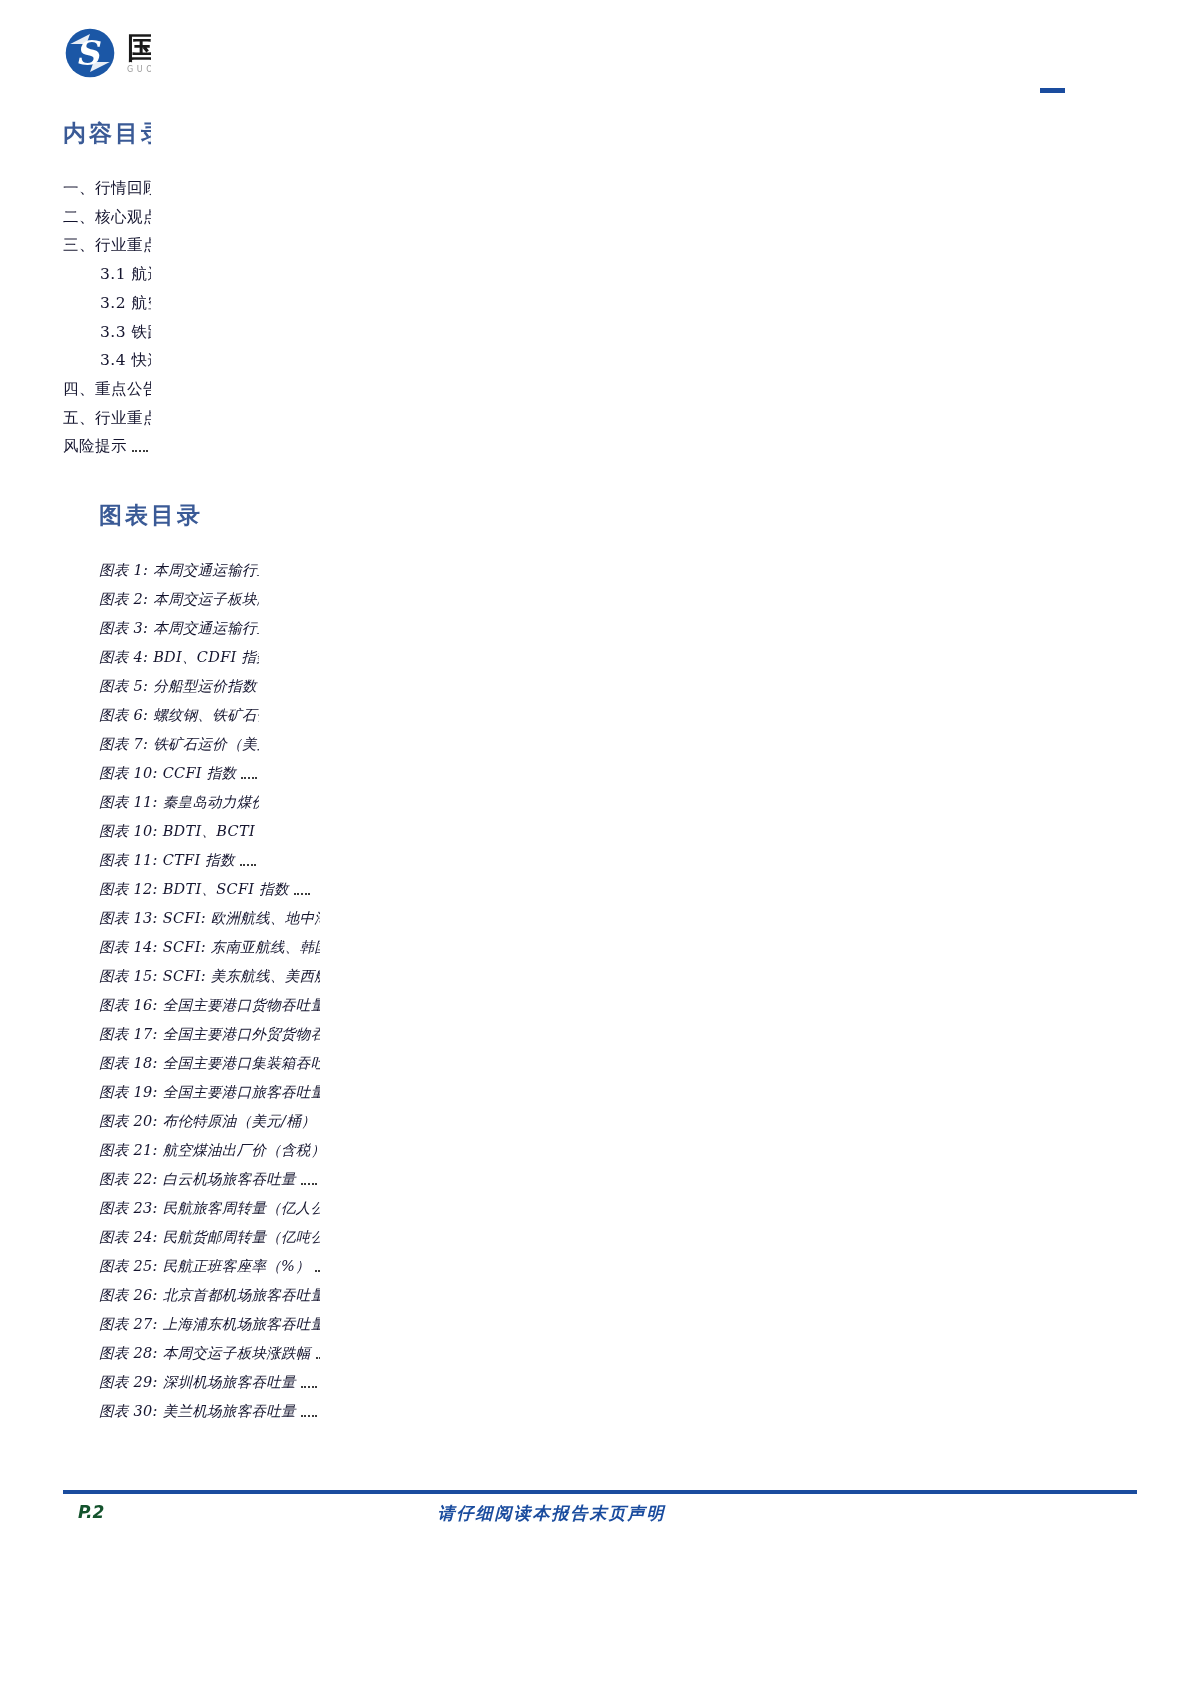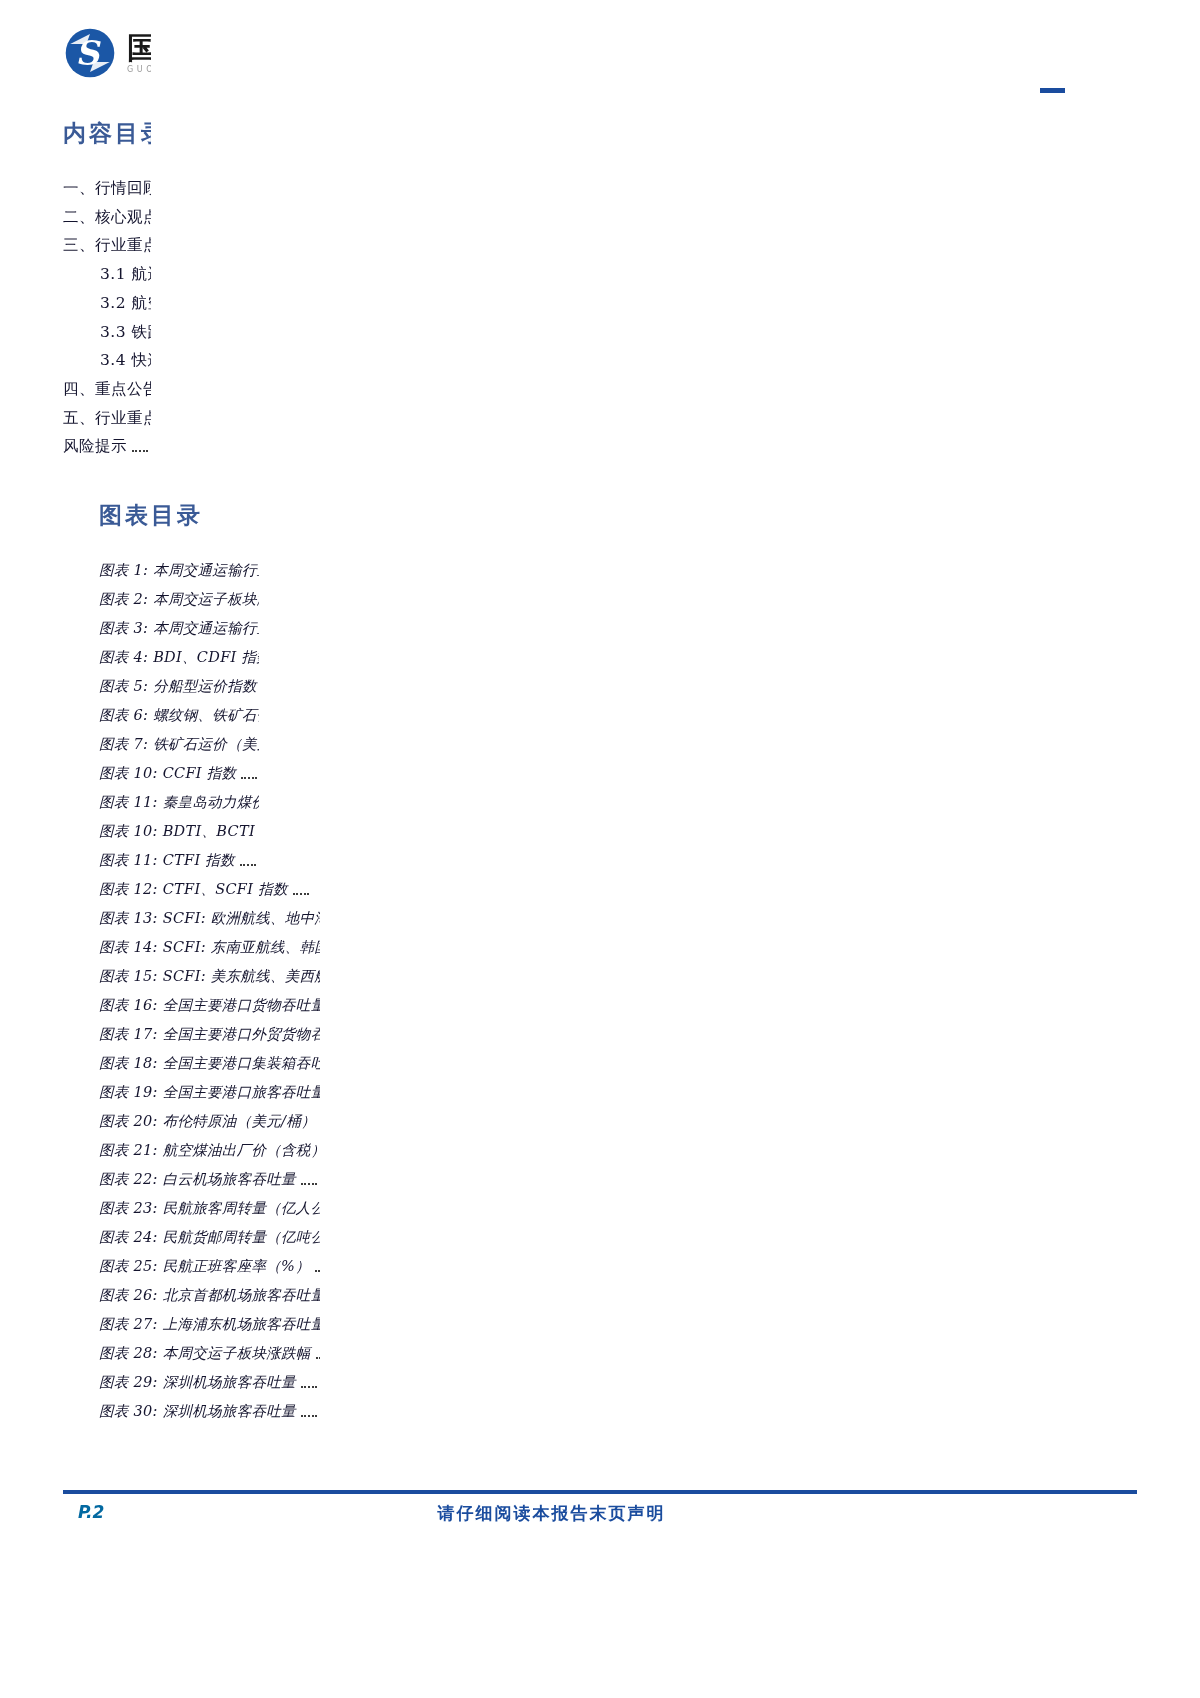--- a/index.html
+++ b/index.html
@@ -67,26 +67,26 @@
   .figures-list .page { font-style:italic; }
 
   
   .footer-rule {
     position:absolute; left:63px; top:1490px; width:1074px; height:4px;
     background:#1a4c9e;
   }
   .footer-page {
     position:absolute; left:78px; top:1502px;
     font-family:"DejaVu Sans", sans-serif;
-    font-style:italic; font-weight:bold; font-size:17px; color:#0369a1;
+    font-style:italic; font-weight:bold; font-size:17px; color:#14532d;
   }
   .footer-disclaimer {
     position:absolute; left:63px; top:1502px; width:977px; text-align:center;
     font-family:"DejaVu Sans", sans-serif;
-    font-weight:bold; font-size:17px; color:#1a4c9e;
+    font-style:italic; font-weight:bold; font-size:17px; color:#1a4c9e;
     letter-spacing:2px;
   }
 </style>
 </head>
 <body>
 
 <div class="page">
 
   <div class="header">
     <div class="brand">
@@ -237,21 +237,21 @@
             <span class="page">8</span>
           </div>
 
           <div class="row">
             <span class="label">图表 11:  CTFI 指数</span>
             <span class="leader"></span>
             <span class="page">8</span>
           </div>
 
           <div class="row">
-            <span class="label">图表 12:  CTFI、SCFI 指数</span>
+            <span class="label">图表 12:  BDTI、SCFI 指数</span>
             <span class="leader"></span>
             <span class="page">9</span>
           </div>
 
           <div class="row">
             <span class="label">图表 13:  SCFI: 欧洲航线、地中海航线（美元/标准箱）</span>
             <span class="leader"></span>
             <span class="page">9</span>
           </div>
 
@@ -345,21 +345,21 @@
             <span class="page">12</span>
           </div>
 
           <div class="row">
             <span class="label">图表 29:  深圳机场旅客吞吐量</span>
             <span class="leader"></span>
             <span class="page">12</span>
           </div>
 
           <div class="row">
-            <span class="label">图表 30:  深圳机场旅客吞吐量</span>
+            <span class="label">图表 30:  美兰机场旅客吞吐量</span>
             <span class="leader"></span>
             <span class="page">12</span>
           </div>
 
         </div>
     </div>
 
   </div>
 
   <div class="footer-rule"></div>

